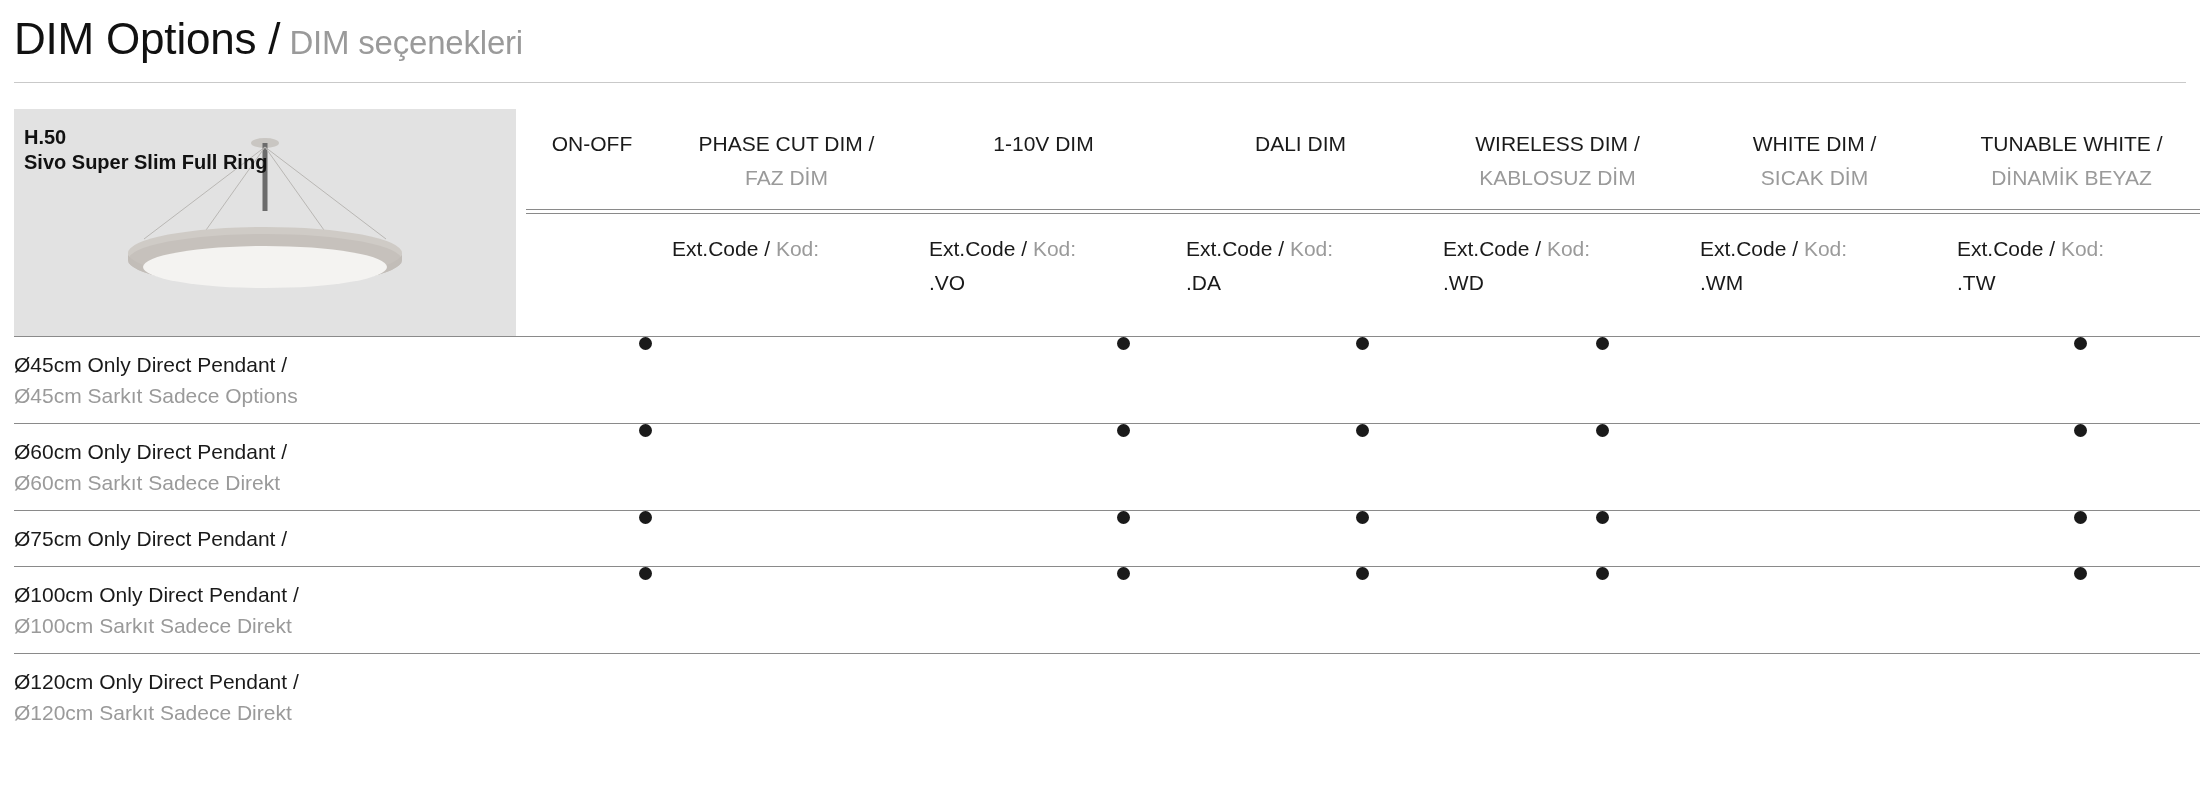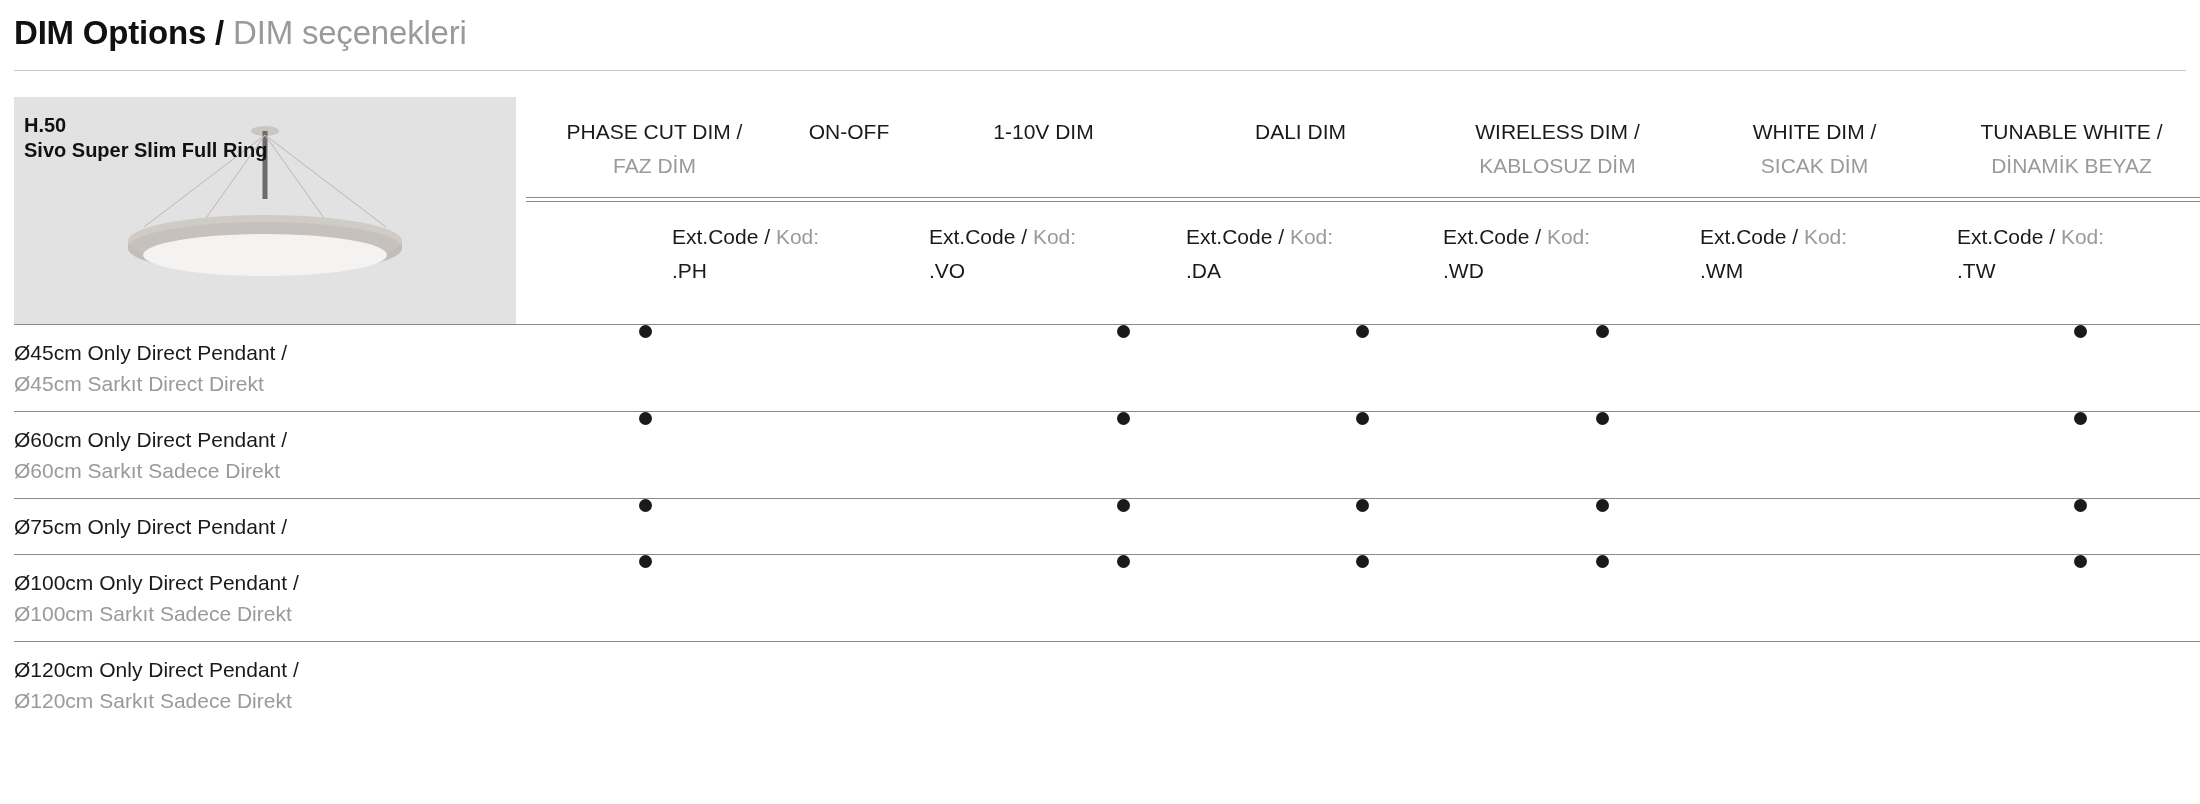--- a/index.html
+++ b/index.html
@@ -23,22 +23,22 @@
   }
 
   
   .title-row {
     display: flex;
     align-items: baseline;
     padding: 14px 0 18px 0;
     margin-left: -10px;
   }
   .title-main {
-    font-size: 33px;
-    font-weight: bold;
+    font-size: 44px;
+    font-weight: normal;
     color: #111111;
     letter-spacing: -0.2px;
   }
   .title-sub {
     font-size: 33px;
     font-weight: normal;
     color: #9a9a9a;
     margin-left: 9px;
     letter-spacing: -0.2px;
   }
@@ -208,29 +208,29 @@
             <ellipse cx="251" cy="126" rx="137" ry="26" fill="#cfcbc6"></ellipse>
             <ellipse cx="251" cy="133" rx="137" ry="26" fill="#c6c1bc"></ellipse>
             <path d="M114 126 A137 26 0 0 0 388 126 L388 133 A137 26 0 0 1 114 133 Z" fill="#c2bdb8"></path>
             <ellipse cx="251" cy="140" rx="122" ry="21" fill="#f4f3f1"></ellipse>
           </svg>
         </div>
       </div>
 
       <div class="header-cells">
         <div class="hdr-names">
-          <div class="hdr-cell colw-n">
-            <div class="en">PHASE CUT DIM /</div>
-            <div class="tr">FAZ DİM</div>
-          </div>
           <div class="hdr-cell colw-1">
             <div class="en">ON-OFF</div>
             <div class="tr"></div>
           </div>
           <div class="hdr-cell colw-n">
+            <div class="en">PHASE CUT DIM /</div>
+            <div class="tr">FAZ DİM</div>
+          </div>
+          <div class="hdr-cell colw-n">
             <div class="en">1-10V DIM</div>
             <div class="tr"></div>
           </div>
           <div class="hdr-cell colw-n">
             <div class="en">DALI DIM</div>
             <div class="tr"></div>
           </div>
           <div class="hdr-cell colw-n">
             <div class="en">WIRELESS DIM /</div>
             <div class="tr">KABLOSUZ DİM</div>
@@ -245,21 +245,20 @@
           </div>
         </div>
 
         <div class="hdr-names-gapline"></div>
 
         <div class="hdr-codes">
           <div class="code-cell colw-1"></div>
           <div class="code-cell colw-n">
             <div><span>Ext.Code /</span>
               <span class="muted">Kod:</span></div>
-            <div>.PH</div>
           </div>
           <div class="code-cell colw-n">
             <div><span>Ext.Code /</span>
               <span class="muted">Kod:</span></div>
             <div>.VO</div>
           </div>
           <div class="code-cell colw-n">
             <div><span>Ext.Code /</span>
               <span class="muted">Kod:</span></div>
             <div>.DA</div>
@@ -279,21 +278,21 @@
               <span class="muted">Kod:</span></div>
             <div>.TW</div>
           </div>
         </div>
       </div>
     </div>
 
     <div class="data-row">
       <div class="prod-name">
         <div class="en">Ø45cm Only Direct Pendant /</div>
-        <div class="tr">Ø45cm Sarkıt Direct Direkt</div>
+        <div class="tr">Ø45cm Sarkıt Sadece Options</div>
       </div>
       <div class="dots">
         <div class="dot-cell colw-1">
             <span class="dot"></span>
           </div>
         <div class="dot-cell colw-n">
             <span class="dot off"></span>
           </div>
         <div class="dot-cell colw-n">
             <span class="dot"></span>

